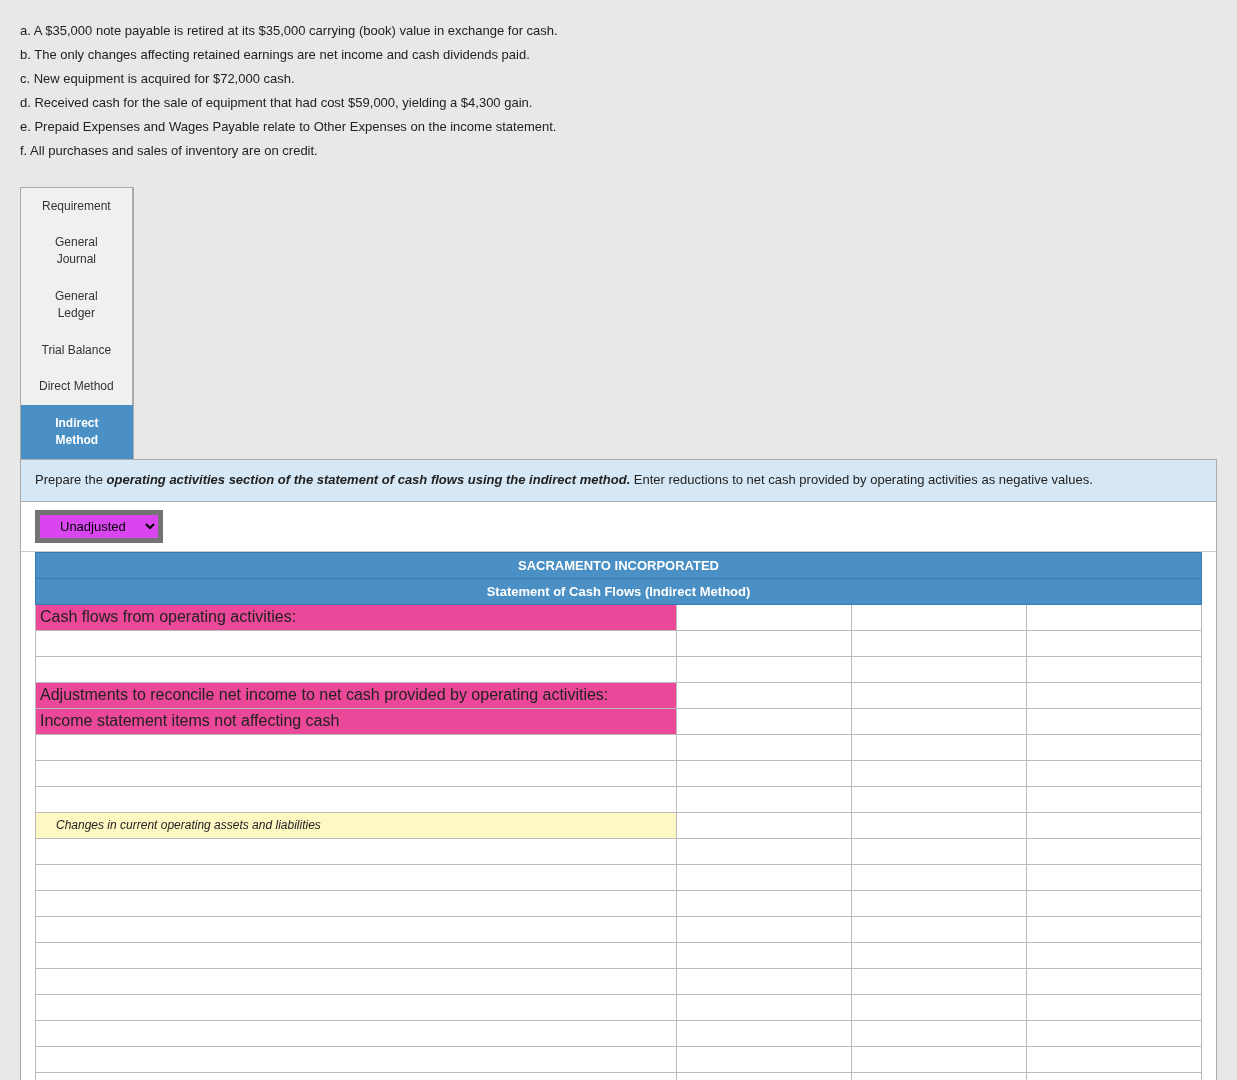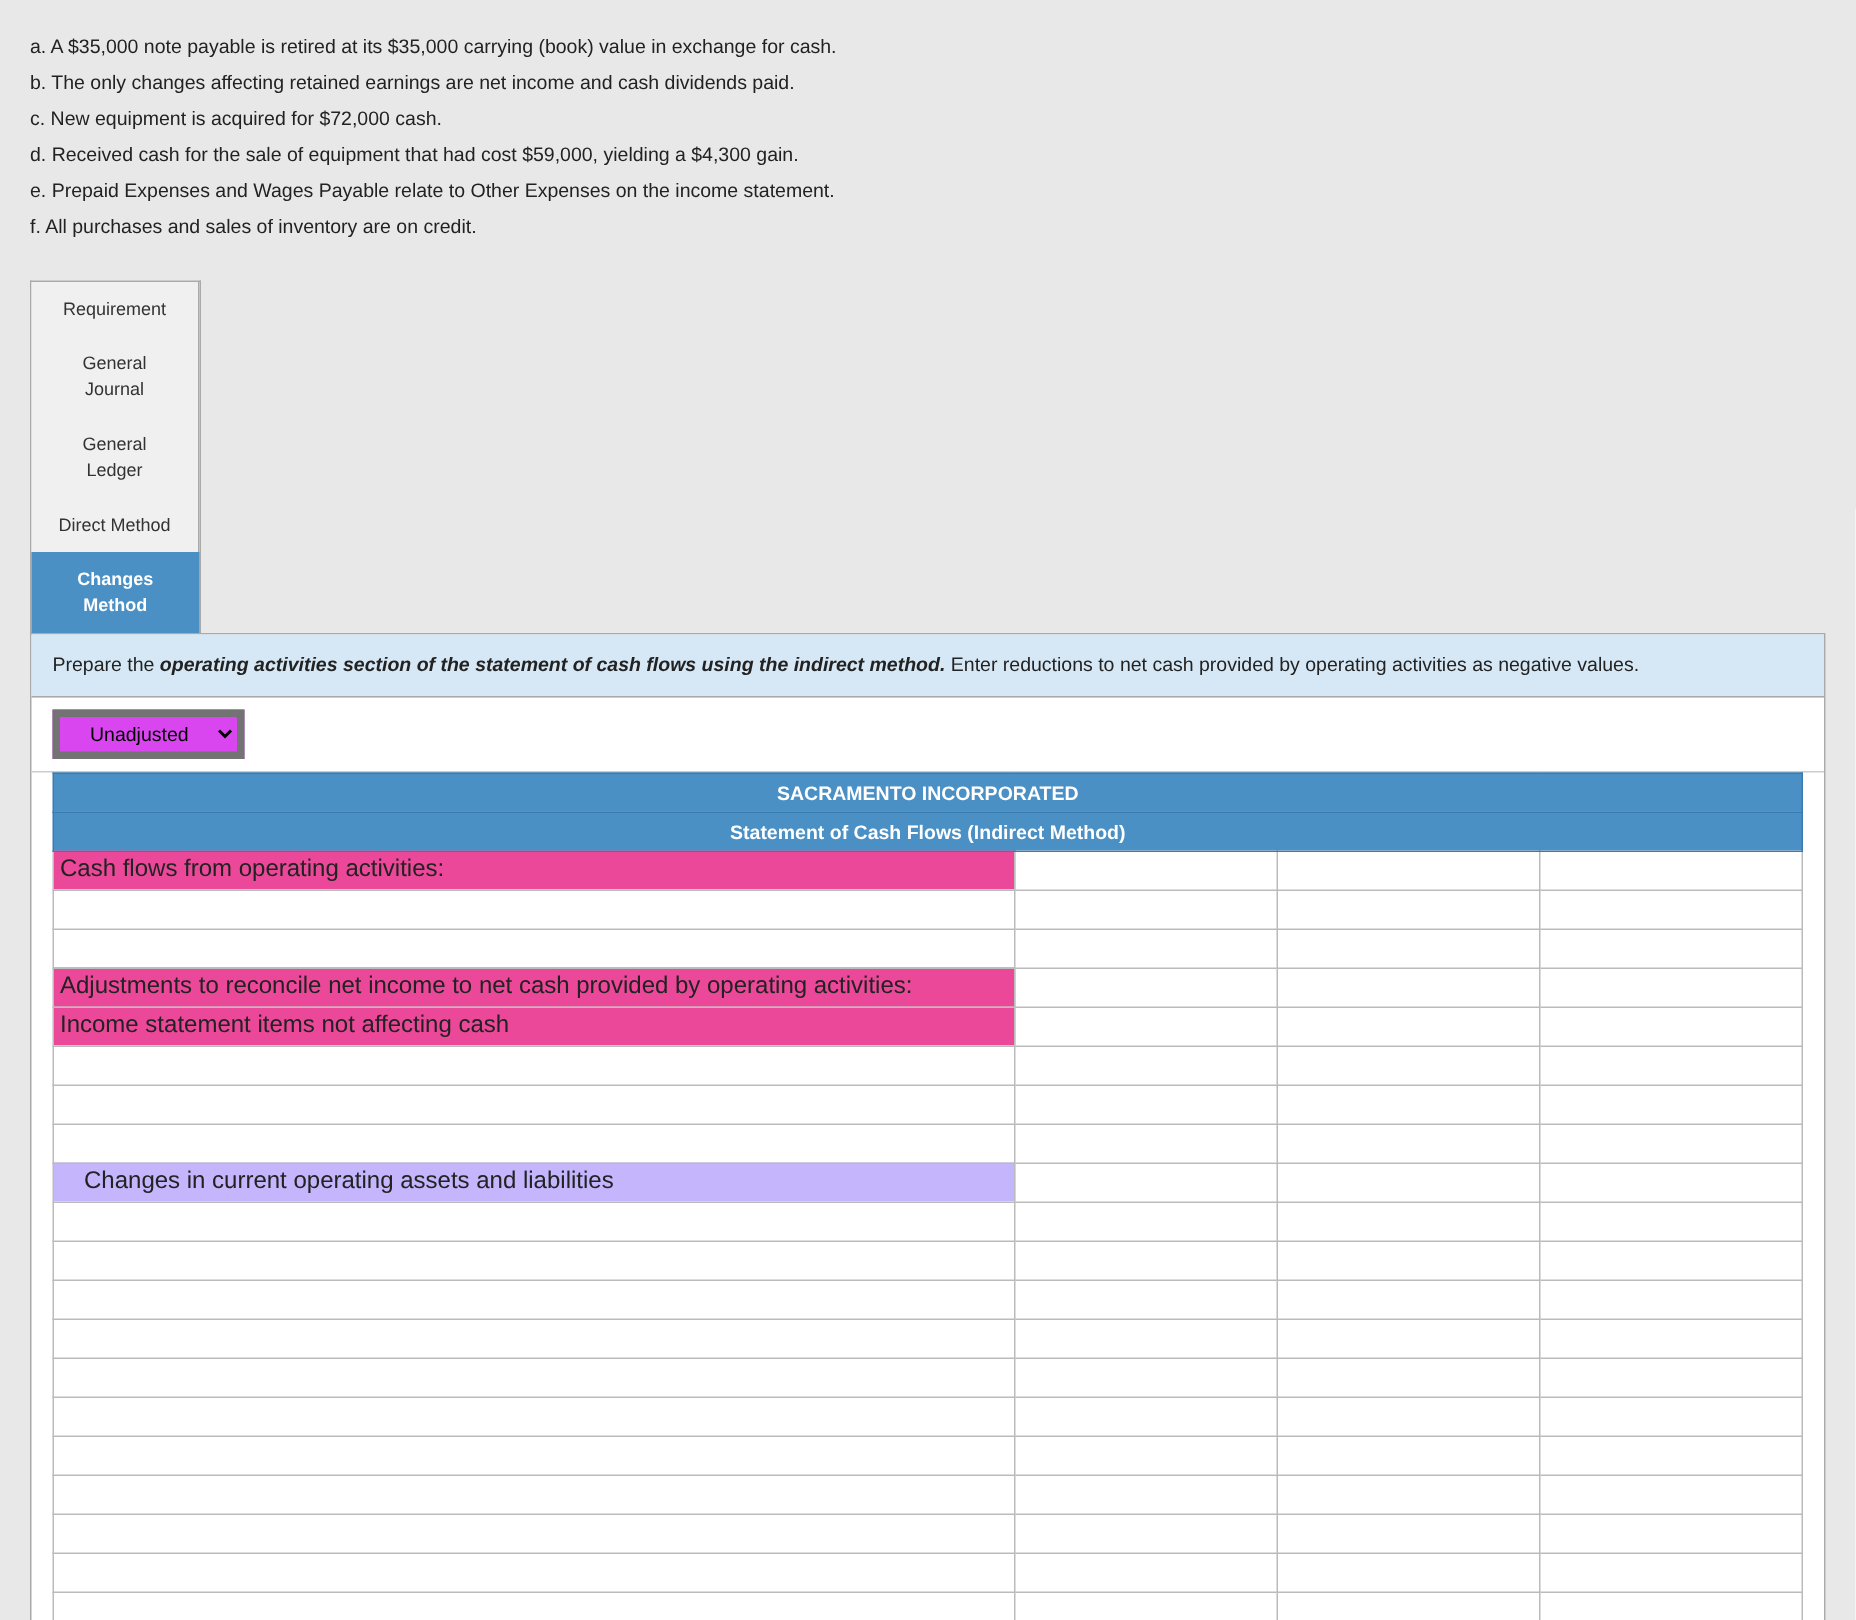--- a/index.html
+++ b/index.html
@@ -129,22 +129,23 @@
       background: #ec4899;
       margin-top: 41px;
     }
     .spreadsheet .indented {
       padding-left: 20px;
     }
     .spreadsheet .indented-2 {
       padding-left: 36px;
     }
     .spreadsheet .sub-header {
-      font-size: 16px;
-      background: #c4b5fd;
+      font-style: italic;
+      font-size: 12px;
+      background: #fef9c3;
     }
     .input-cell {
       width: 100%;
       height: 100%;
       border: none;
       outline: none;
       background: transparent;
       font-size: 12px;
       padding: 0 2px;
     }
@@ -171,22 +172,23 @@
     <p>f. All purchases and sales of inventory are on credit.</p>
   </div>
 </div>
 
 <div class="tabs-container">
   <div class="tab">Requirement</div>
   <div class="tab" style="white-space:pre-line;">General
 Journal</div>
   <div class="tab" style="white-space:pre-line;">General
 Ledger</div>
+  <div class="tab">Trial Balance</div>
   <div class="tab">Direct Method</div>
-  <div class="tab active" style="white-space:pre-line;">Changes
+  <div class="tab active" style="white-space:pre-line;">Indirect
 Method</div>
 </div>
 
 <div class="main-content">
   <div class="instruction-bar">
     <span>Prepare the </span><span class="bold-italic">operating activities section of the statement of cash flows using the indirect method.</span><span>  Enter reductions to net cash provided by operating activities as negative values.</span>
   </div>
 
   <div class="dropdown-row">
     <select class="dropdown-select">

